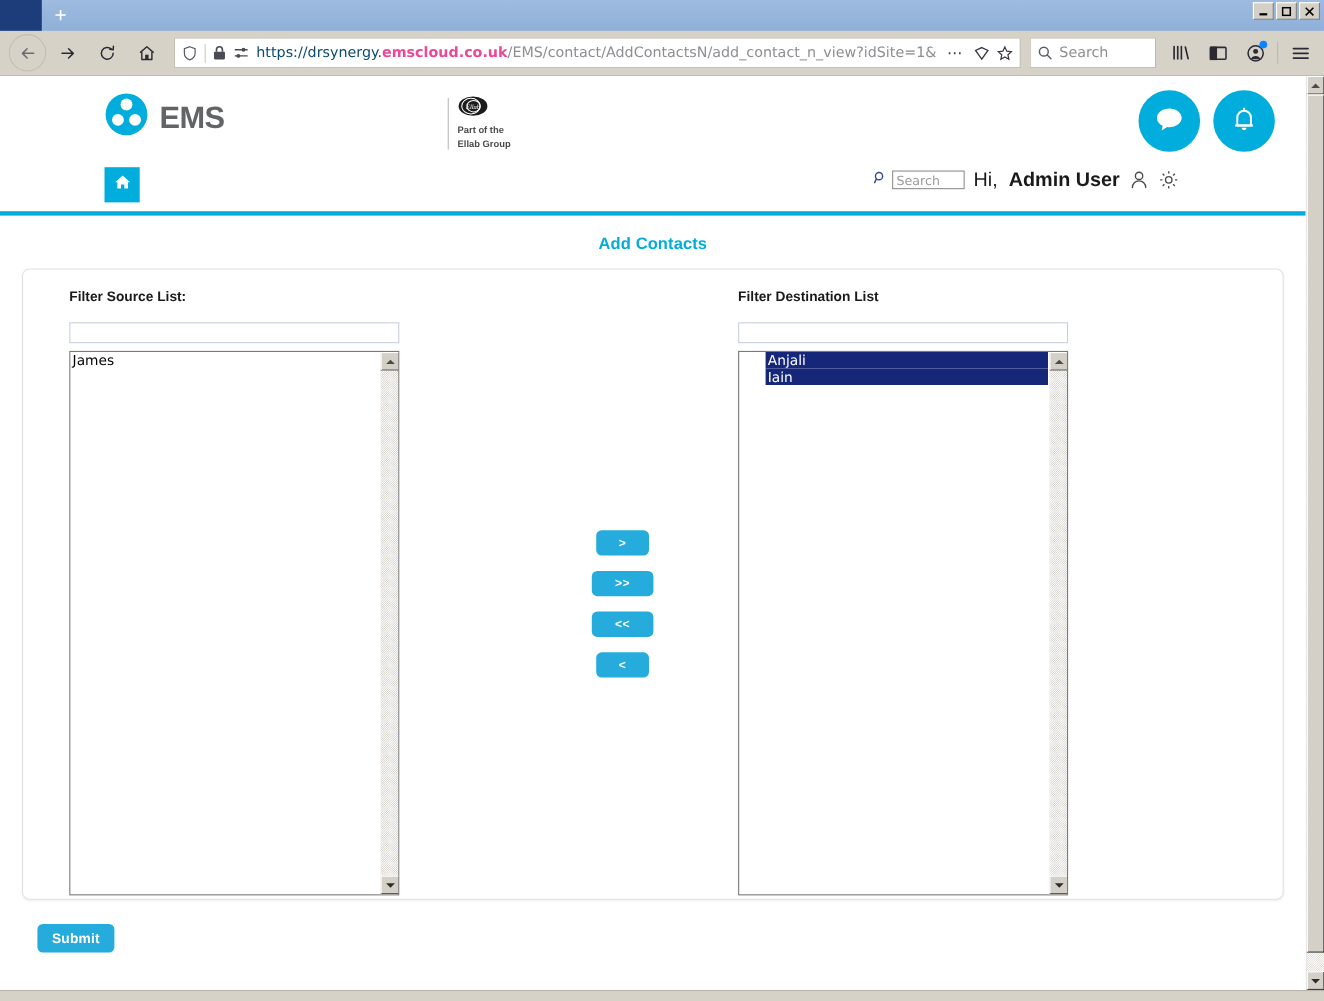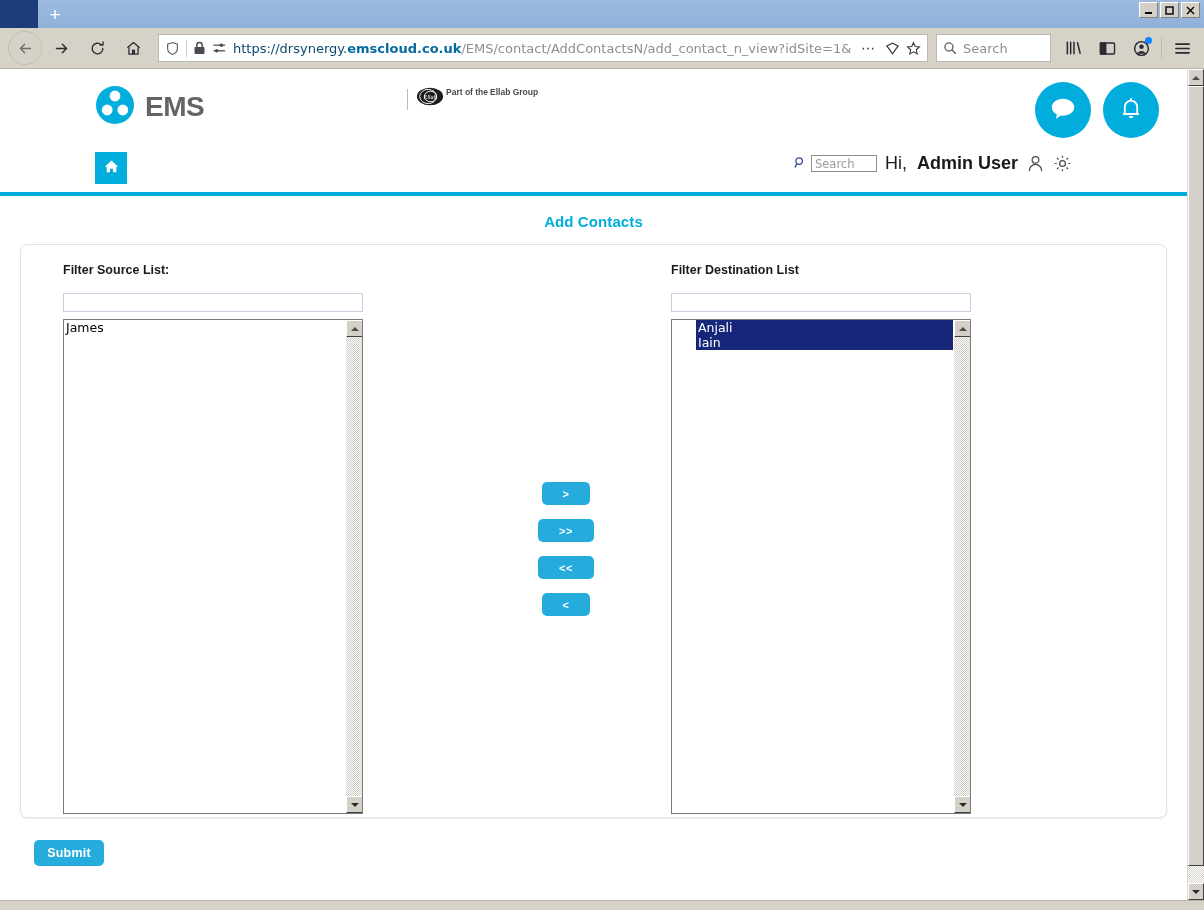--- a/index.html
+++ b/index.html
@@ -116,21 +116,21 @@
   }
   .url-icon { flex: 0 0 auto; display: flex; align-items: center; }
   .url-divider { width: 1px; height: 17px; background: #cfcbc3; flex: 0 0 auto; }
   .url-text {
     flex: 1 1 auto;
     font-size: 13px;
     color: #8e8e93;
     white-space: nowrap; overflow: hidden;
     font-family: "DejaVu Sans", sans-serif;
   }
-  .url-text b { color: #0369a1; font-weight: 700; }
+  .url-text b { color: #ec4899; font-weight: 700; }
   .url-text .scheme { color: #0c4a6e; }
   .url-dots {
     flex: 0 0 auto; font-size: 14px; color: #3a3a3a;
     letter-spacing: 1px; padding: 0 3px;
   }
 
   .searchbar {
     width: 115px; height: 28px;
     background: #ffffff;
     border: 1px solid #bdb9b0;
@@ -196,21 +196,21 @@
     letter-spacing: -1.2px; line-height: 1;
   }
   .hanwell-tag {
     font-size: 10.5px; font-weight: 700; color: #6e6f71;
     margin-top: 2px; letter-spacing: -0.1px;
   }
   .hanwell-sep {
     width: 1px; align-self: stretch; background: #b9babc;
     margin: 2px 8px 0 9px;
   }
-  .ellab-block { display: flex; align-items: flex-start; gap: 2px; }
+  .ellab-block { display: flex; flex-direction: column; align-items: flex-start; gap: 2px; }
   .ellab-text {
     font-size: 8.5px; font-weight: 700; color: #4a4b4d;
     line-height: 1.25;
   }
 
   .header-circles {
     position: absolute; right: 28px; top: 13px;
     display: flex; gap: 12px;
   }
   .hcircle {

